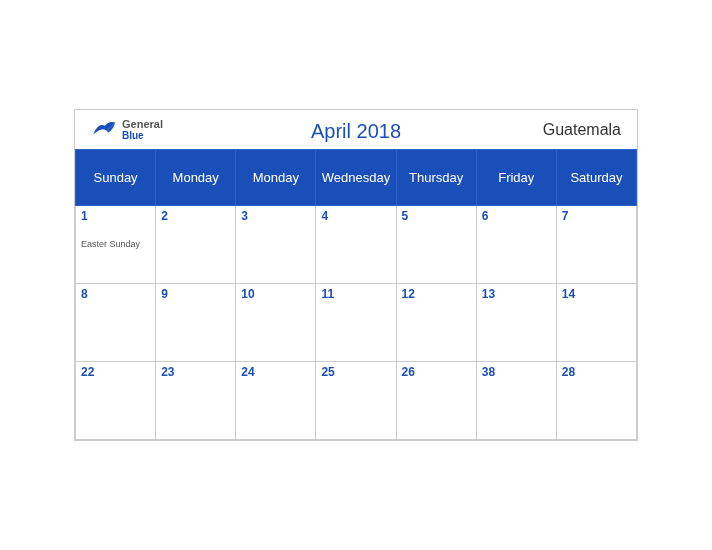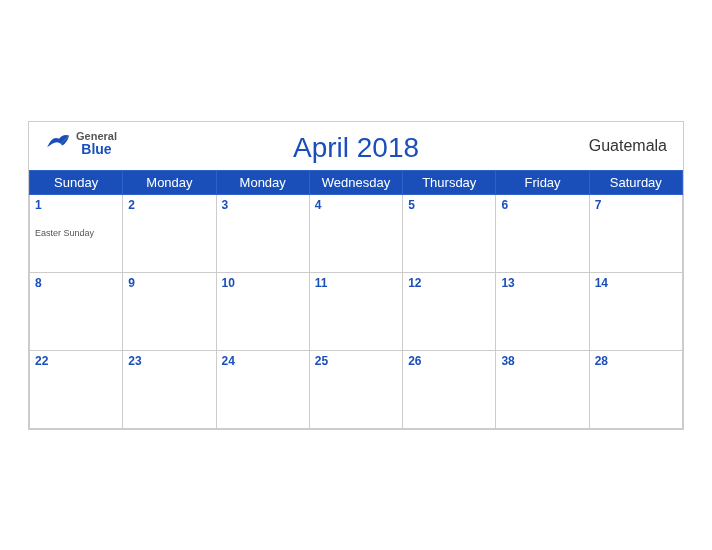--- a/index.html
+++ b/index.html
@@ -6,21 +6,21 @@
     body {
       font-family: Arial, sans-serif;
       background: #fff;
       width: 712px;
       height: 550px;
       display: flex;
       align-items: center;
       justify-content: center;
     }
     .calendar-wrapper {
-      width: 656px;
+      width: 564px;
       border: 1px solid #ccc;
       background: #fff;
     }
     .calendar-header {
       display: flex;
       align-items: center;
       justify-content: center;
       position: relative;
       padding: 10px 16px 6px 16px;
       background: #fff;
@@ -33,54 +33,53 @@
       flex-direction: column;
       align-items: flex-start;
     }
     .logo-text-general {
       font-size: 11px;
       color: #555;
       font-weight: bold;
       line-height: 1.1;
     }
     .logo-text-blue {
-      font-size: 14px;
+      font-size: 10px;
       color: #1a4fba;
       font-weight: bold;
       line-height: 1.1;
-      text-align: center;
     }
     .logo-bird {
       width: 28px;
       height: 22px;
     }
     .country-label {
       position: absolute;
       right: 16px;
       top: 50%;
       transform: translateY(-50%);
       font-size: 16px;
       color: #333;
     }
     .calendar-title {
-      font-size: 28px;
+      font-size: 20px;
       color: #1a4fba;
       font-weight: normal;
       text-align: left;
     }
     .calendar-grid {
       width: 100%;
       border-collapse: collapse;
     }
     .calendar-grid th {
       background: #1a4fba;
       color: #fff;
       font-size: 13px;
       font-weight: normal;
-      padding: 4px 4px;
+      padding: 20px 4px;
       text-align: center;
       border: 1px solid #3060cc;
     }
     .calendar-grid td {
       border: 1px solid #ccc;
       vertical-align: top;
       width: calc(100% / 7);
       height: 78px;
       padding: 3px 5px;
       background: #fff;

